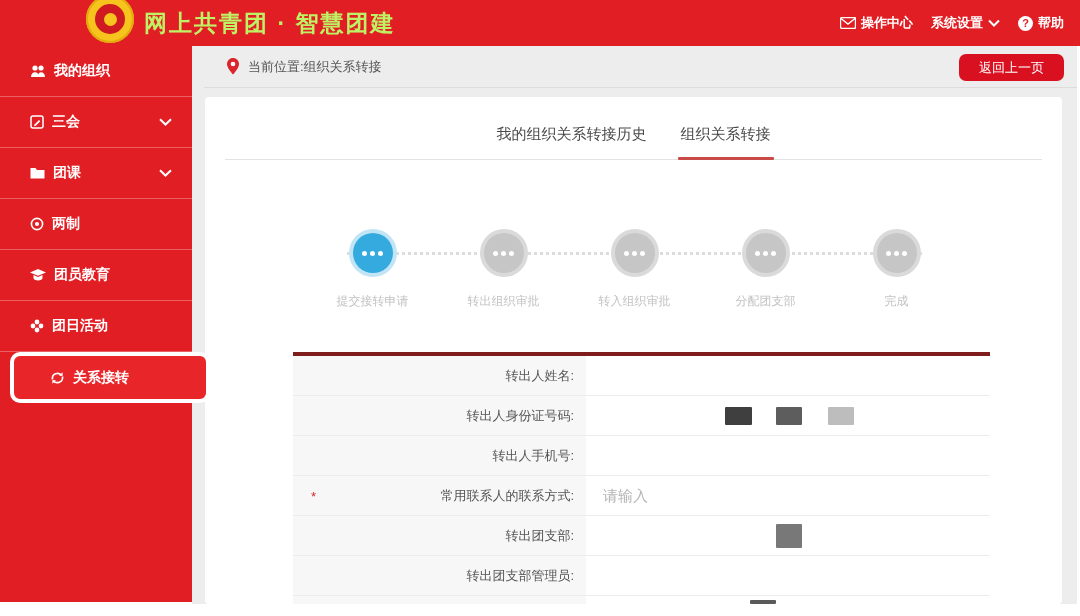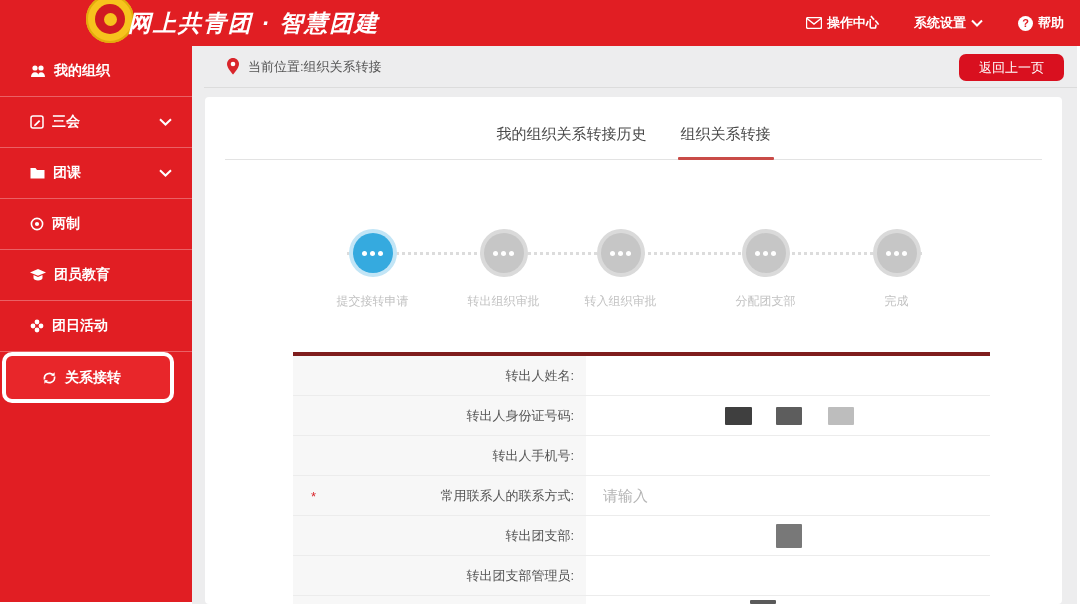--- a/index.html
+++ b/index.html
@@ -7,37 +7,37 @@
           font-family:"Liberation Sans","DejaVu Sans",sans-serif;}
 
   
   .header{position:absolute;left:0;top:0;width:1080px;height:46px;background:#e11e23;overflow:hidden;z-index:5;}
   .logo{position:absolute;left:86px;top:-5px;width:48px;height:48px;}
   .logo-outer{width:48px;height:48px;border-radius:50%;background:#f7c31d;
               display:flex;align-items:center;justify-content:center;box-shadow:inset 0 0 0 2px #e2ac0c;}
   .logo-inner{width:30px;height:30px;border-radius:50%;background:#d01a22;
               display:flex;align-items:center;justify-content:center;}
   .logo-core{width:13px;height:13px;border-radius:50%;background:#f7c31d;}
-  .app-title{position:absolute;left:128px;top:50%;transform:translateY(-50%);
-             color:#ffffff;font-size:23px;font-weight:bold;letter-spacing:2px;white-space:nowrap;font-style:italic;}
-  .header-nav{position:absolute;right:16px;top:0;height:46px;display:flex;align-items:center;gap:35px;}
+  .app-title{position:absolute;left:144px;top:50%;transform:translateY(-50%);
+             color:#bef264;font-size:23px;font-weight:bold;letter-spacing:2px;white-space:nowrap;}
+  .header-nav{position:absolute;right:16px;top:0;height:46px;display:flex;align-items:center;gap:18px;}
   .hnav{display:flex;align-items:center;gap:5px;color:#fff;font-size:13px;font-weight:bold;cursor:pointer;}
   .hicon{display:flex;align-items:center;}
   .help-circle{width:15px;height:15px;border-radius:50%;background:#fff;color:#e11e23;
                font-size:11px;font-weight:bold;display:flex;align-items:center;justify-content:center;}
   .help-circle::after{content:"?";}
 
   
   .sidebar{position:absolute;left:0;top:46px;width:192px;height:556px;background:#e11e23;z-index:4;}
   .side-item{height:51px;display:flex;align-items:center;padding-left:30px;
              color:#ffffff;font-size:14px;font-weight:bold;position:relative;box-sizing:border-box;
              border-bottom:1px solid rgba(255,255,255,0.30);cursor:pointer;}
   .side-item .sicon{display:flex;align-items:center;margin-right:8px;}
   .side-chevron{position:absolute;right:20px;display:flex;align-items:center;}
-  .side-item.highlighted{border:4px solid #fff;border-radius:10px;width:172px;margin-left:2px;
+  .side-item.highlighted{border:4px solid #fff;border-radius:10px;width:200px;margin-left:10px;
                          padding-left:36px;background:#e8262a;}
 
   
   .content{position:absolute;left:192px;top:46px;width:885px;height:558px;background:#ededee;}
   .right-edge{position:absolute;left:1077px;top:46px;width:3px;height:558px;background:#fff;}
   .bottom-edge{position:absolute;left:0;top:604px;width:1080px;height:12px;background:#fff;}
 
   .breadcrumb-bar{position:absolute;left:0;top:0;width:100%;height:42px;
                   border-bottom:1px solid #dcdcdc;display:flex;align-items:center;box-sizing:border-box;margin-left:12px;}
   .pin{margin-left:22px;display:flex;align-items:center;}
@@ -240,21 +240,21 @@
           <div class="step-label">提交接转申请</div>
         </div>
         <div class="step inactive" style="left:131px">
           <div class="step-circle">
               <span class="sdot"></span>
               <span class="sdot"></span>
               <span class="sdot"></span>
             </div>
           <div class="step-label">转出组织审批</div>
         </div>
-        <div class="step inactive" style="left:248px">
+        <div class="step inactive" style="left:262px">
           <div class="step-circle">
               <span class="sdot"></span>
               <span class="sdot"></span>
               <span class="sdot"></span>
             </div>
           <div class="step-label">转入组织审批</div>
         </div>
         <div class="step inactive" style="left:393px">
           <div class="step-circle">
               <span class="sdot"></span>

